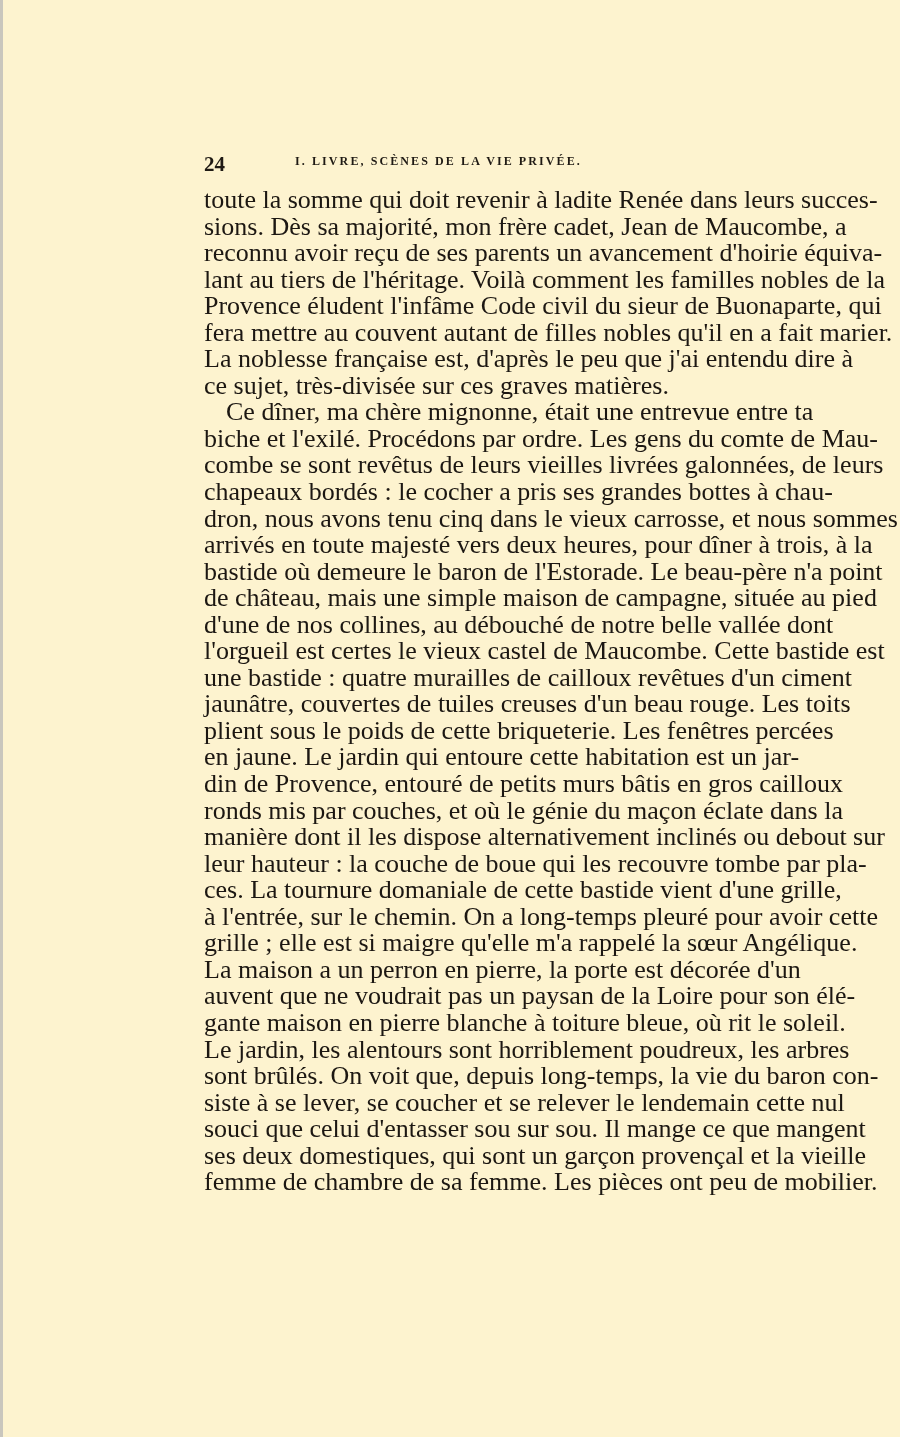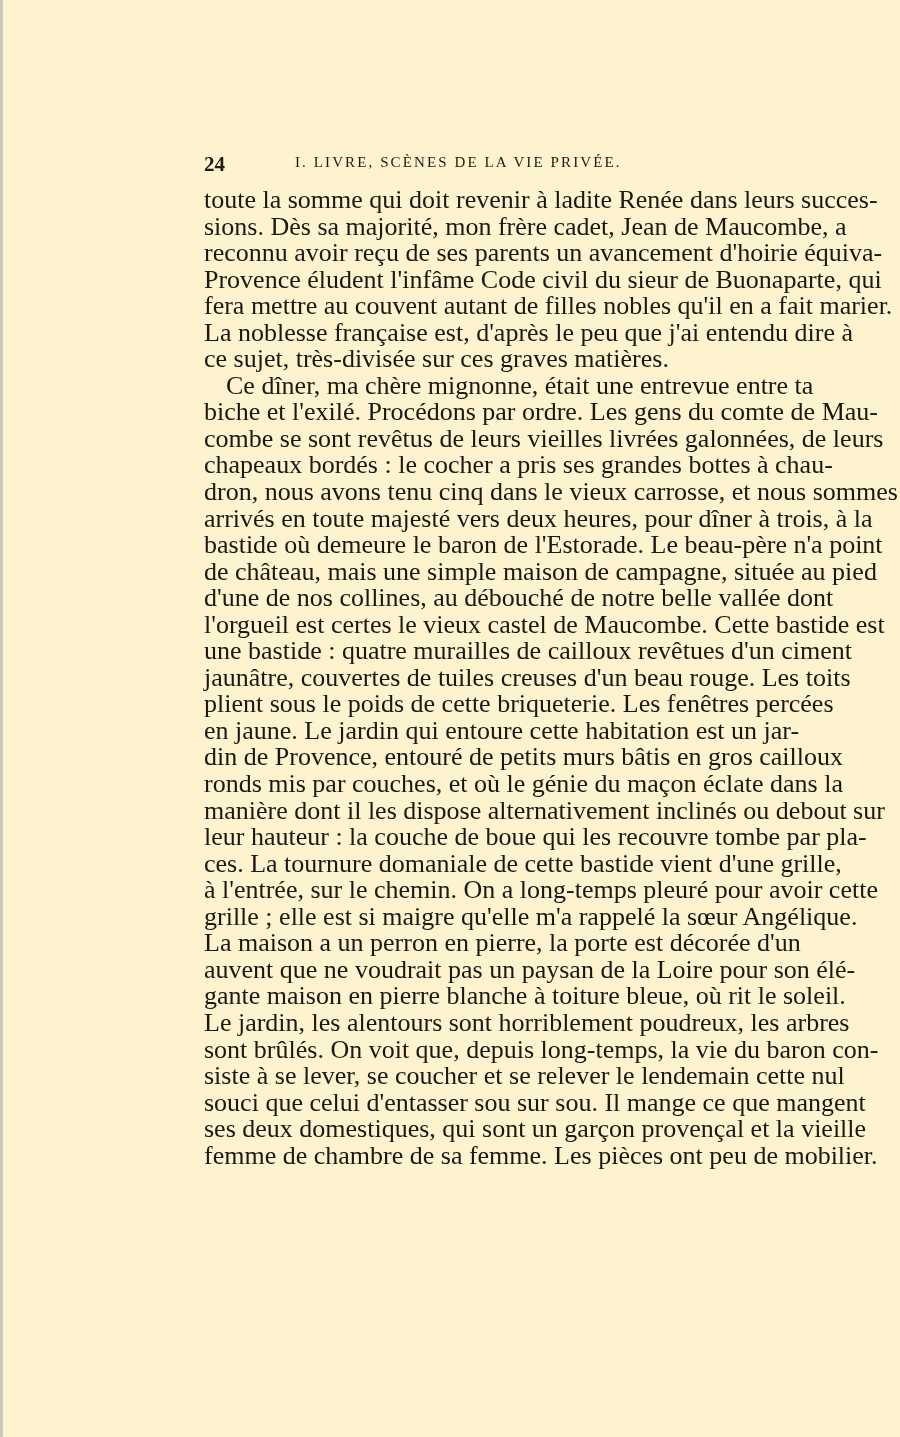--- a/index.html
+++ b/index.html
@@ -34,22 +34,22 @@
     position: absolute;
     left: 0;
     top: 0;
     font-size: 21px;
     font-weight: bold;
   }
   .running-title {
     position: absolute;
     left: 91px;
     top: 2px;
-    font-size: 15px;
-    font-weight: normal;
+    font-size: 12px;
+    font-weight: bold;
     letter-spacing: 2.1px;
     white-space: nowrap;
   }
   .body-text {
     position: absolute;
     left: 201px;
     top: 187px;
     width: 577px;
     font-family: "Liberation Serif", "DejaVu Serif", serif;
     font-size: 26px;
@@ -77,20 +77,21 @@
   <div class="running-head">
     <span class="page-number">24</span>
     <span class="running-title">I. LIVRE, SCÈNES DE LA VIE PRIVÉE.</span>
   </div>
 
   <div class="body-text" id="body-text">
       <div>
         <div class="line">toute la somme qui doit revenir à ladite Renée dans leurs succes-</div>
         <div class="line">sions. Dès sa majorité, mon frère cadet, Jean de Maucombe, a</div>
         <div class="line">reconnu avoir reçu de ses parents un avancement d'hoirie équiva-</div>
+        <div class="line">lant au tiers de l'héritage. Voilà comment les familles nobles de la</div>
         <div class="line">Provence éludent l'infâme Code civil du sieur de Buonaparte, qui</div>
         <div class="line">fera mettre au couvent autant de filles nobles qu'il en a fait marier.</div>
         <div class="line">La noblesse française est, d'après le peu que j'ai entendu dire à</div>
         <div class="line last">ce sujet, très-divisée sur ces graves matières.</div>
       </div>
       <div>
         <div class="line indent">Ce dîner, ma chère mignonne, était une entrevue entre ta</div>
         <div class="line">biche et l'exilé. Procédons par ordre. Les gens du comte de Mau-</div>
         <div class="line">combe se sont revêtus de leurs vieilles livrées galonnées, de leurs</div>
         <div class="line">chapeaux bordés : le cocher a pris ses grandes bottes à chau-</div>

